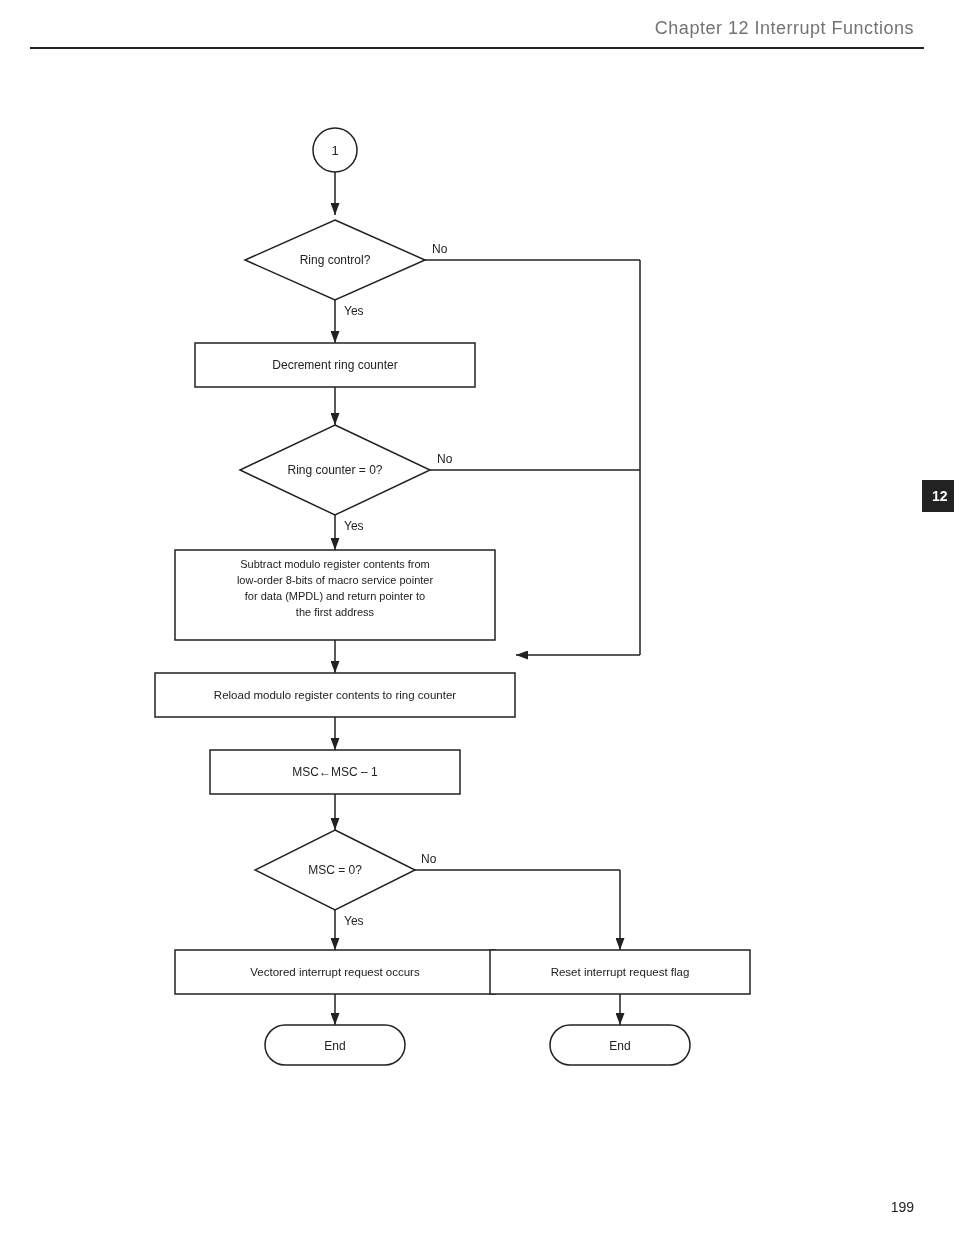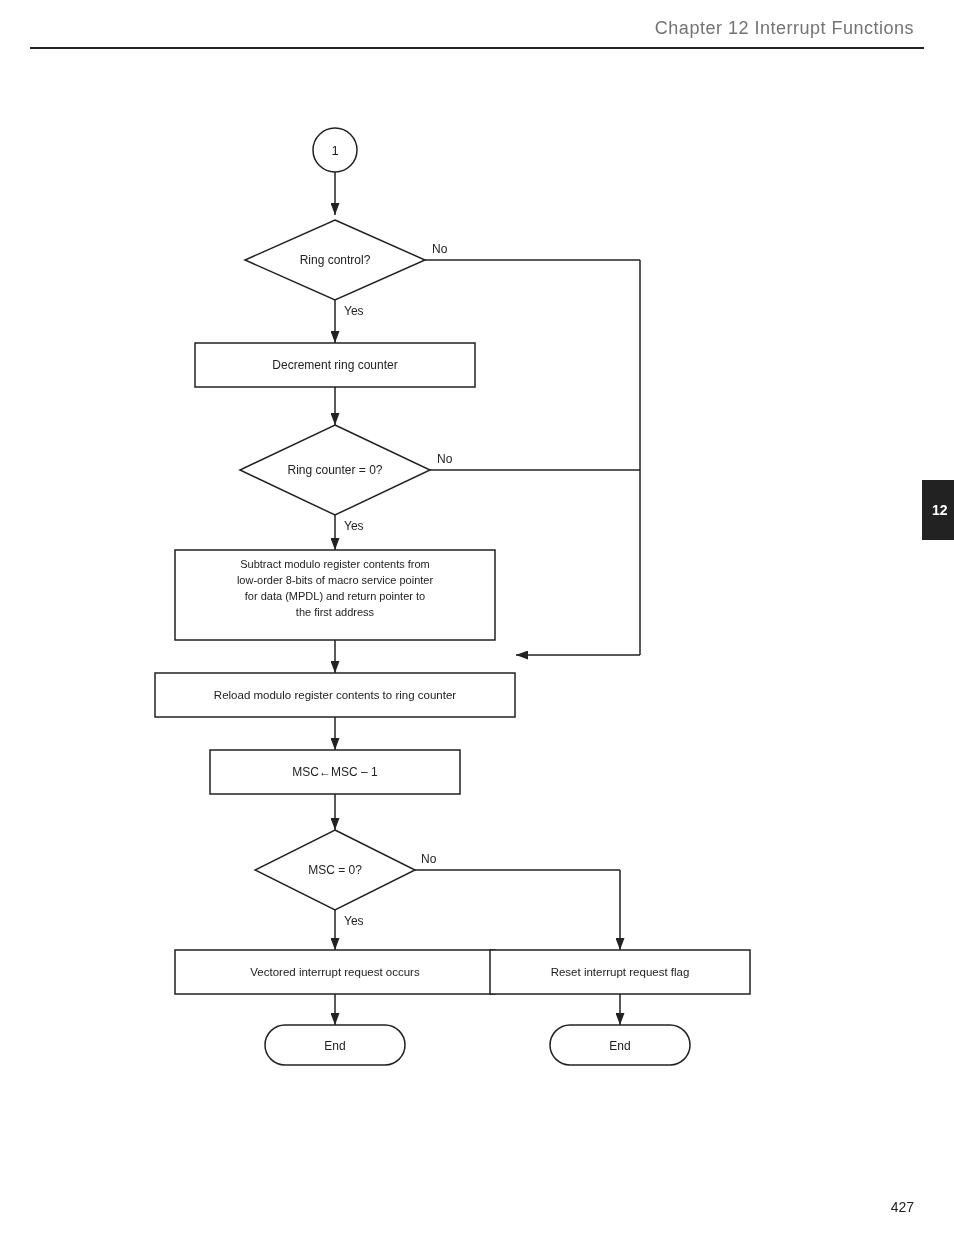--- a/index.html
+++ b/index.html
@@ -28,21 +28,21 @@
       margin: 8px 30px 0 30px;
     }
     .chapter-tab {
       position: absolute;
       right: 0;
       top: 480px;
       background: #222;
       color: #fff;
       font-size: 14px;
       font-weight: bold;
-      padding: 22px 10px;
+      padding: 8px 10px;
       width: 32px;
       text-align: center;
     }
     .page-number {
       position: absolute;
       bottom: 20px;
       right: 40px;
       font-size: 14px;
       color: #222;
     }
@@ -155,13 +155,13 @@
     <rect x="265" y="930" width="140" height="40" rx="20" ry="20" fill="white" stroke="#222" stroke-width="1.5"></rect>
     <text x="335" y="955" text-anchor="middle" font-size="12" fill="#222">End</text>
 
     <rect x="550" y="930" width="140" height="40" rx="20" ry="20" fill="white" stroke="#222" stroke-width="1.5"></rect>
     <text x="620" y="955" text-anchor="middle" font-size="12" fill="#222">End</text>
 
   </svg>
 </div>
 
 <div class="chapter-tab">12</div>
-<div class="page-number">427</div>
+<div class="page-number">199</div>
 
 </body></html>

